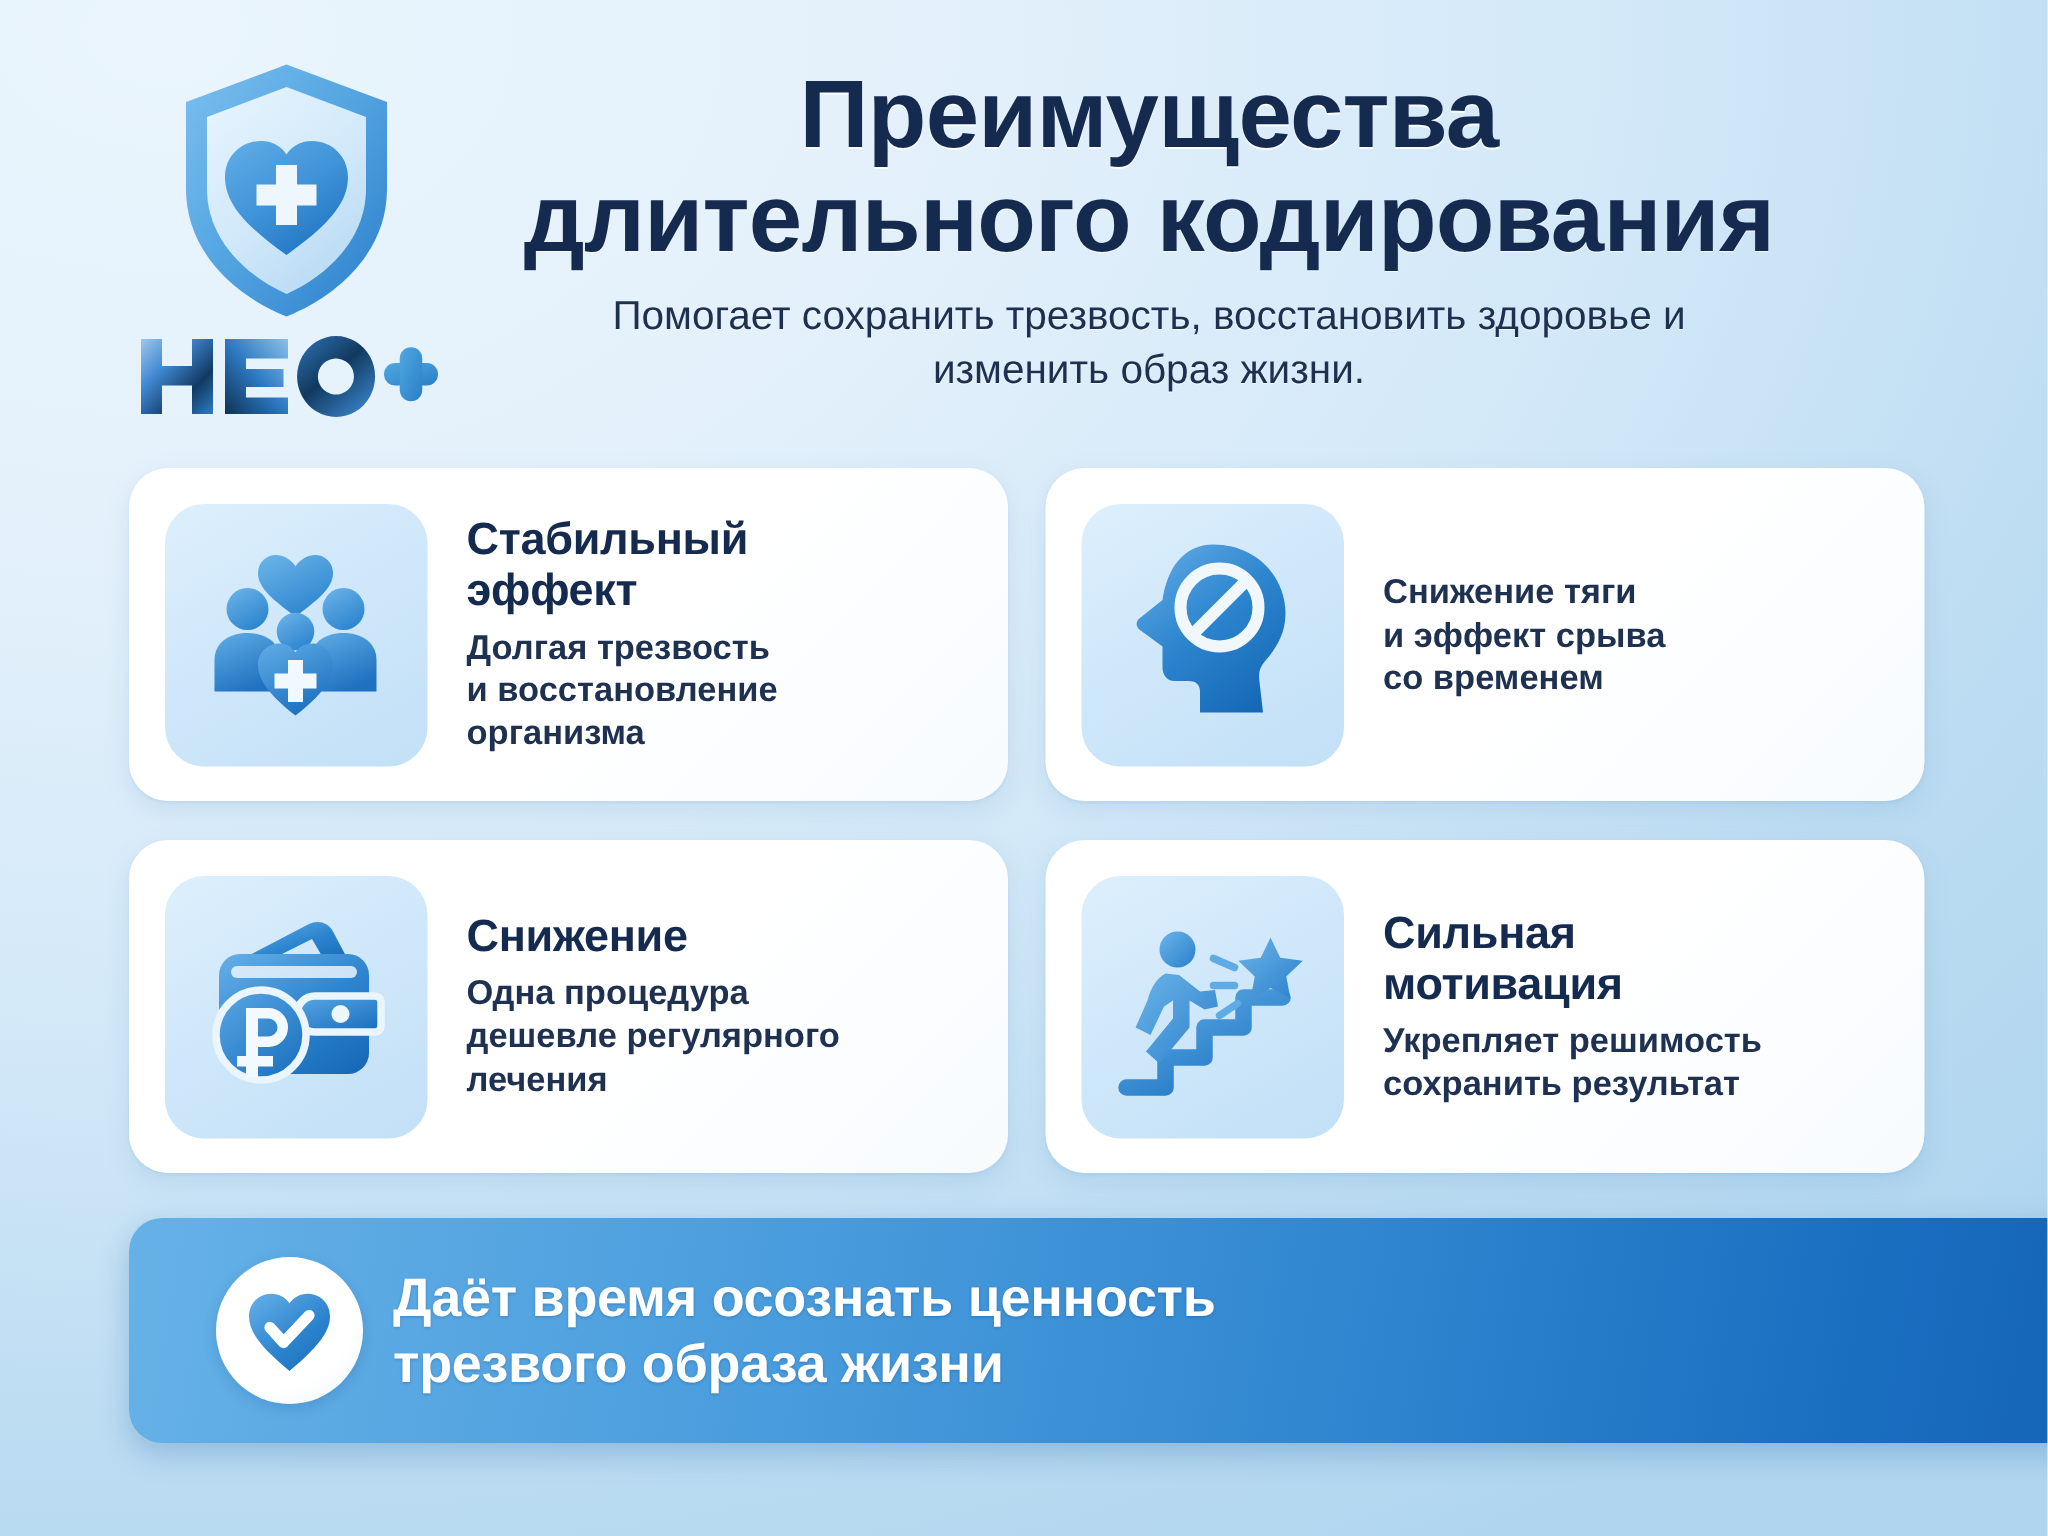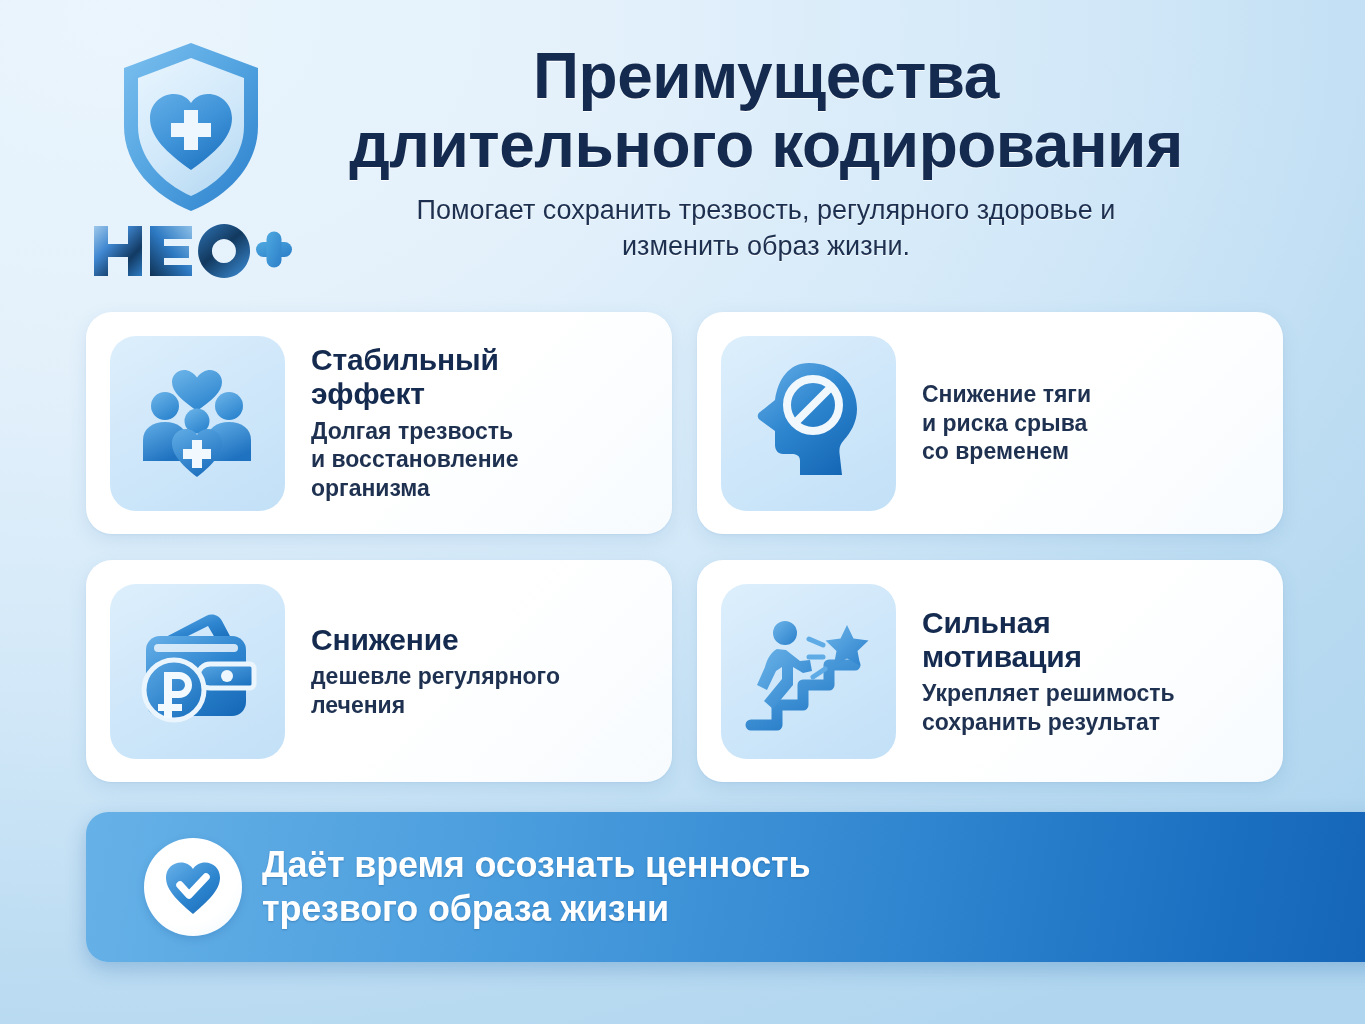--- a/index.html
+++ b/index.html
@@ -249,21 +249,21 @@
         <rect x="178.5" y="11.5" width="15" height="36" rx="7.5" fill="url(#wmP)"></rect>
       </svg>
     </div>
 
     <div class="title-block">
       <h1 class="poster-title">
         <span>Преимущества</span>
         <span class="line2">длительного кодирования</span>
       </h1>
       <p class="poster-subtitle">
-        <span>Помогает сохранить трезвость, регулярного</span>
+        <span>Помогает сохранить трезвость, восстановить</span>
         <span>здоровье и изменить образ жизни.</span>
       </p>
     </div>
   </div>
 
   <div class="cards">
 
     <div class="card">
       <div class="icon-tile">
         <svg width="135" height="135" viewBox="0 0 135 135" aria-hidden="true">
@@ -316,21 +316,21 @@
             </linearGradient>
           </defs>
           <path d="M64 6 C92 6 112 27 112 52 C112 66 105 76 99 83 C95.5 87 94 90 94.5 96 L97 118 H55 V104 C55 99 52 97 47 97 H38 C33 97 30 93 30 88 V74 L15 63 C12 61 12 57 15 55 L30 43 C33 22 44 6 64 6 Z" fill="url(#hd1)"></path>
           <circle cx="68" cy="48" r="26" fill="none" stroke="#f0f8fe" stroke-width="8"></circle>
           <line x1="50" y1="66" x2="86" y2="30" stroke="#f0f8fe" stroke-width="8" stroke-linecap="round"></line>
         </svg>
       </div>
       <div class="card-text">
         <p class="card-desc">
           <span>Снижение тяги</span>
-          <span>и риска срыва</span>
+          <span>и эффект срыва</span>
           <span>со временем</span>
         </p>
       </div>
     </div>
 
     <div class="card">
       <div class="icon-tile">
         <svg width="132" height="126" viewBox="0 0 132 126" aria-hidden="true">
           <defs>
             <linearGradient id="wl1" x1="0.1" y1="0" x2="0.9" y2="1">
@@ -355,20 +355,21 @@
           <circle cx="42" cy="82" r="30" fill="url(#wl2)" stroke="#eaf5fd" stroke-width="5"></circle>
 
           <path d="M33 64 h14 a13 13 0 0 1 0 26 H40 v6 h10 v7 H40 v7 h-8 v-7 h-6 v-7 h6 V64 Z M40 71 v12 h7 a6 6 0 0 0 0 -12 z" fill="#f3faff"></path>
         </svg>
       </div>
       <div class="card-text">
         <h2 class="card-title">
           <span>Снижение</span>
         </h2>
         <p class="card-desc">
+          <span>Одна процедура</span>
           <span>дешевле регулярного</span>
           <span>лечения</span>
         </p>
       </div>
     </div>
 
     <div class="card">
       <div class="icon-tile">
         <svg width="132" height="128" viewBox="0 0 132 128" aria-hidden="true">
           <defs>

